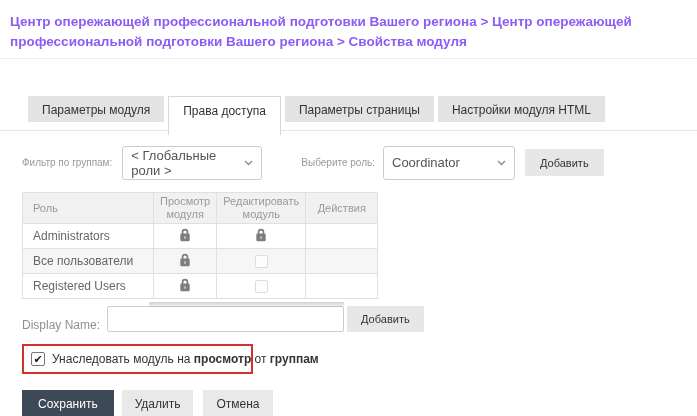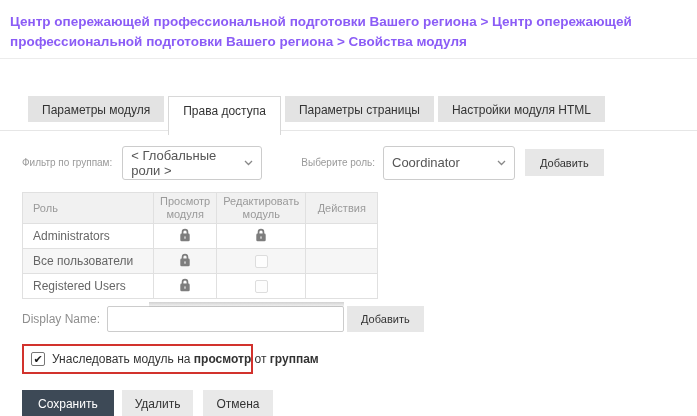--- a/index.html
+++ b/index.html
@@ -67,21 +67,21 @@
   table.perm td.role-cell { text-align: left; padding-left: 10px; }
   table.perm tr.striped td { background: #f6f6f6; }
   .lock-icon { display: inline-block; vertical-align: middle; }
   .cb-empty {
     display: inline-block; width: 13px; height: 13px;
     border: 1px solid #ddd; background: #fdfdfd; border-radius: 2px; vertical-align: middle;
     cursor: pointer;
   }
 
   
-  .display-row { display: flex; align-items: center; margin: 7px 0 0 22px; }
+  .display-row { display: flex; align-items: flex-end; margin: 7px 0 0 22px; }
   .display-lbl { font-size: 12px; color: #8f8f8f; }
   .display-input-wrap { position: relative; margin-left: 7px; }
   .display-input-wrap::before {
     content: ""; position: absolute; top: -4px; left: 42px; right: 0; height: 5px;
     background: linear-gradient(to bottom, rgba(90,90,90,0.28), rgba(90,90,90,0.05));
   }
   .display-input {
     width: 237px; height: 26px; border: 1px solid #ccc; border-radius: 2px;
     padding: 0 8px; font-size: 13px; color: #444; font-family: inherit;
   }

